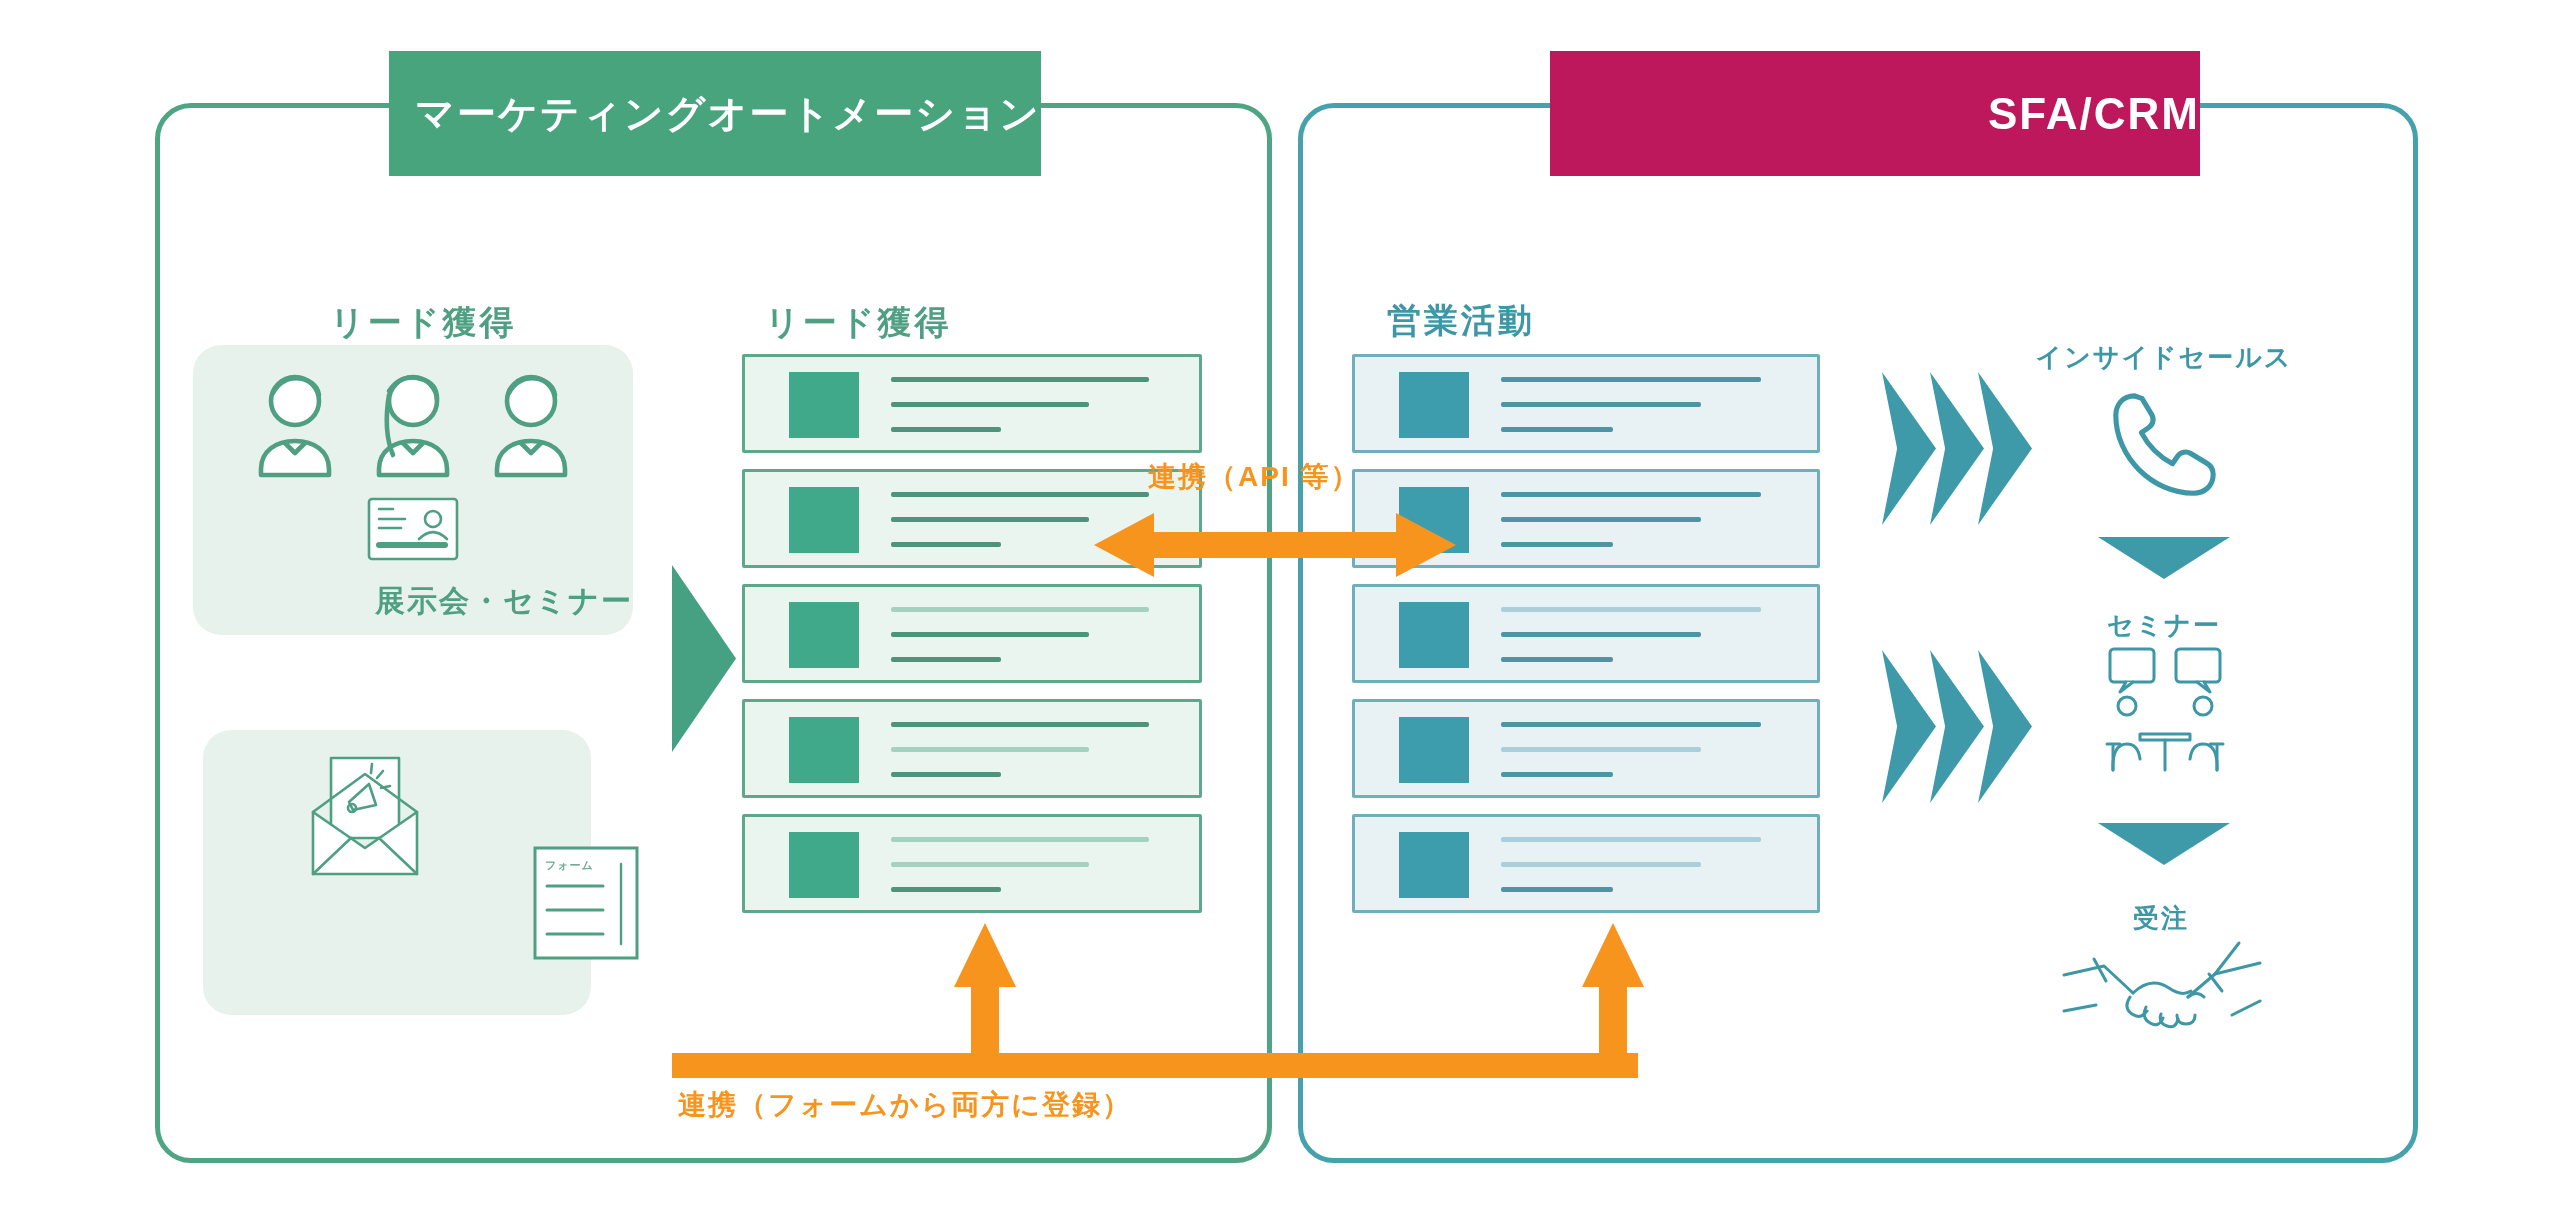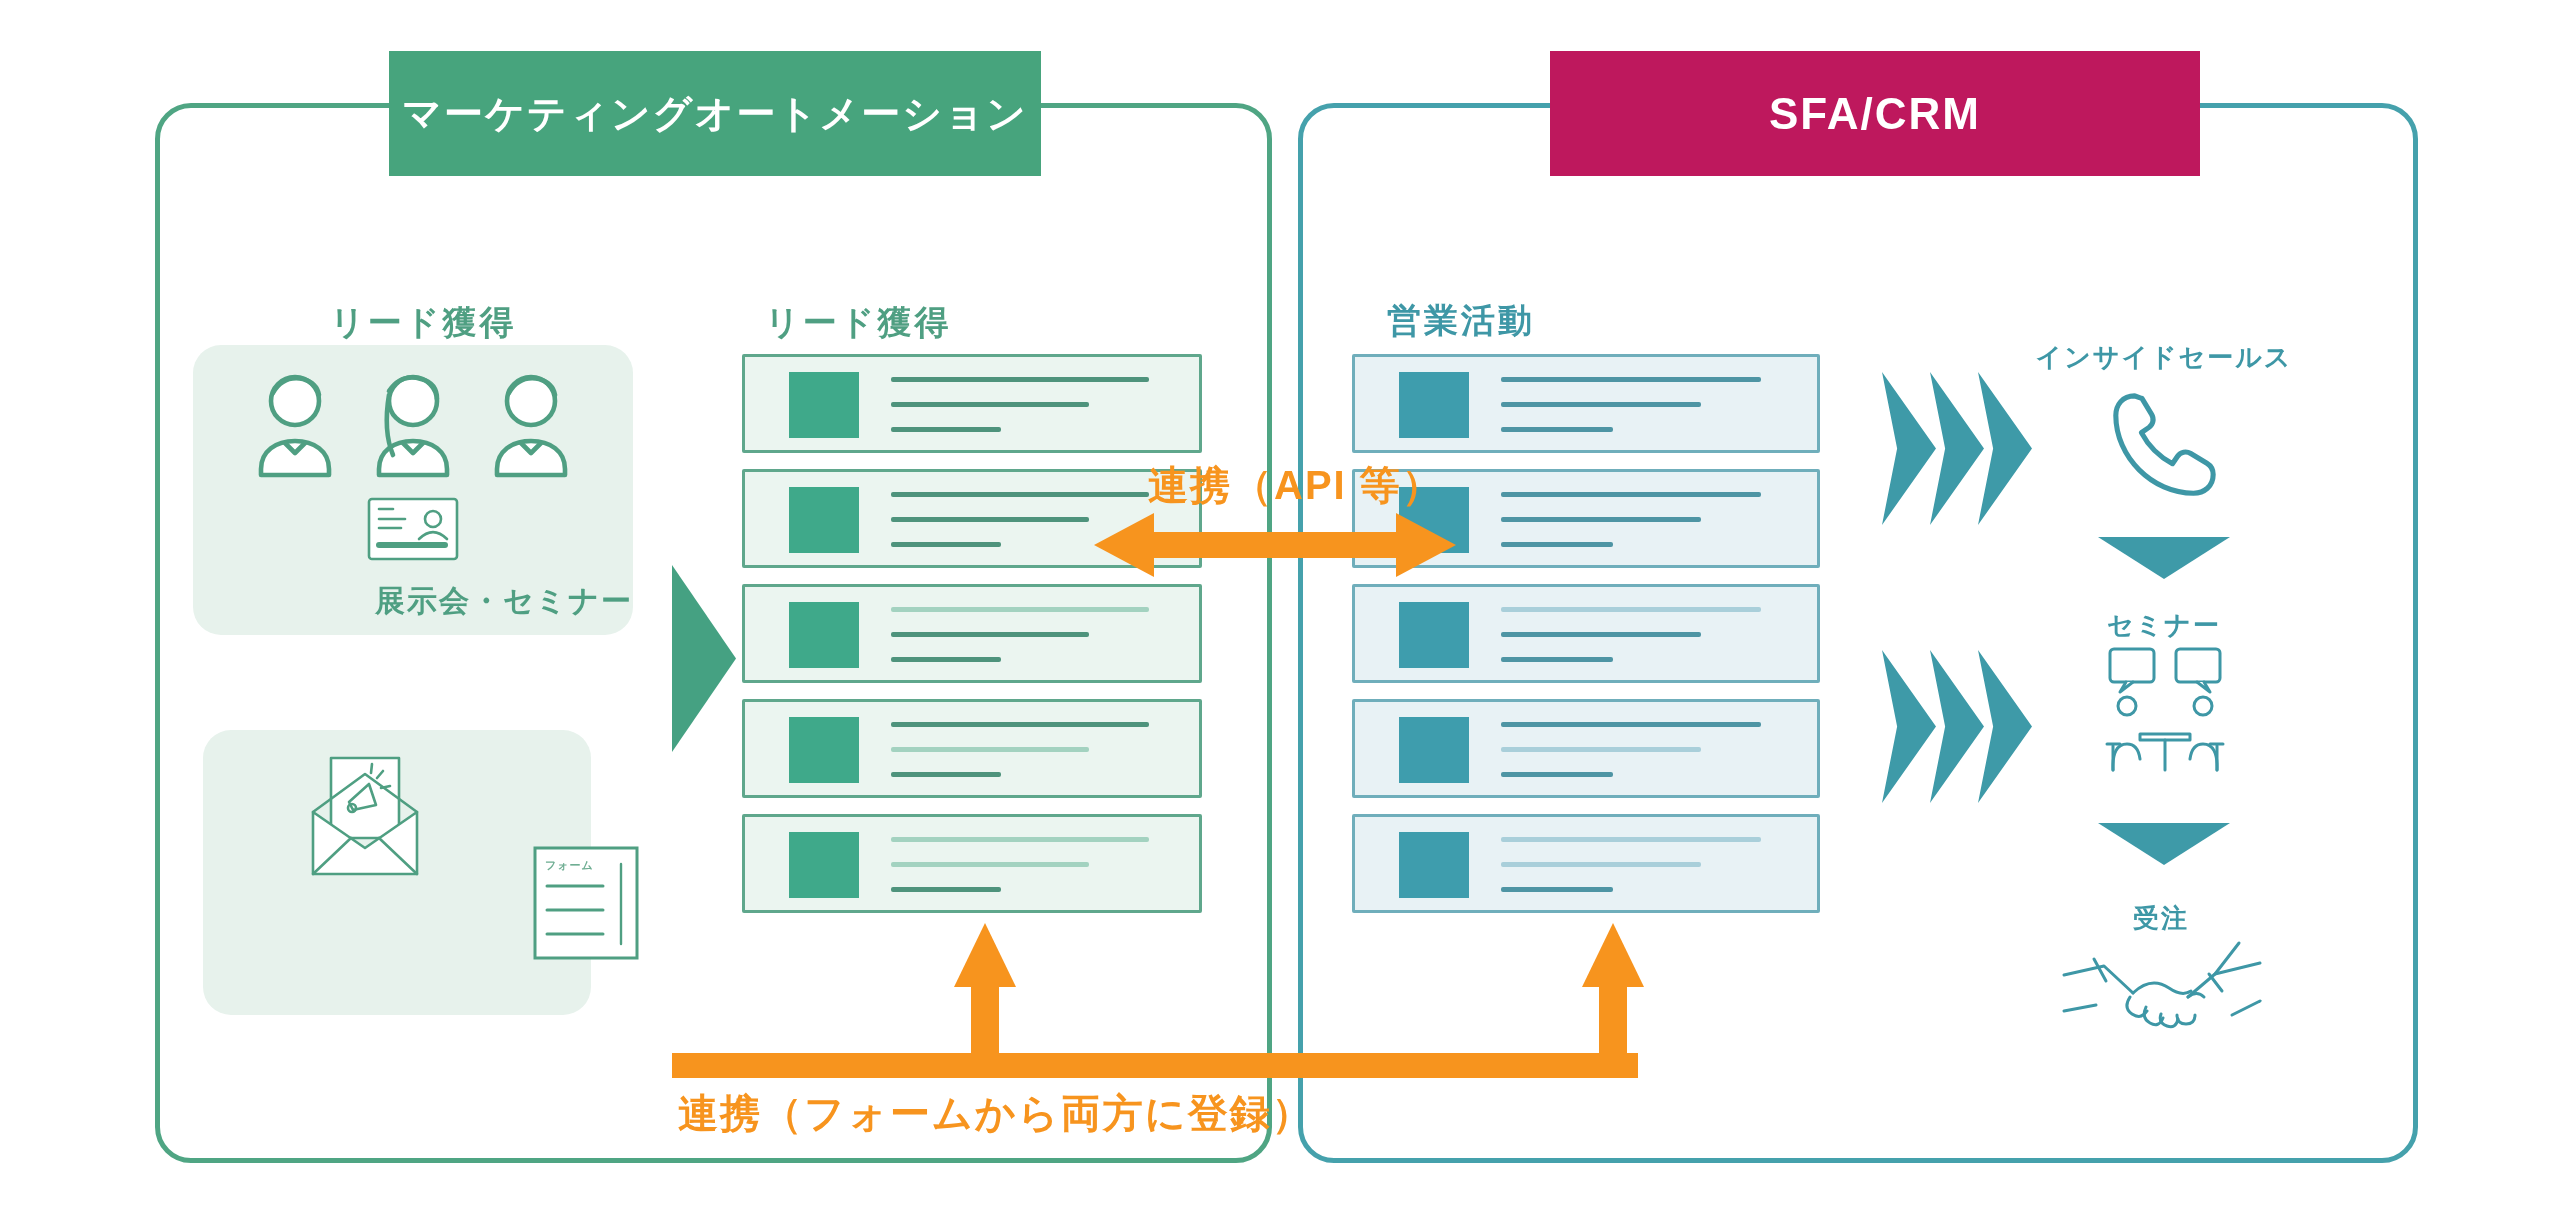--- a/index.html
+++ b/index.html
@@ -4,21 +4,21 @@
 <style>
   html,body{margin:0;padding:0}
   body{
     width:2560px;height:1206px;position:relative;background:#ffffff;
     font-family:"Liberation Sans","DejaVu Sans",sans-serif;font-weight:bold;overflow:hidden;
   }
   .panel{position:absolute;background:#fff;border-radius:36px;box-sizing:border-box}
   #ma-panel{left:155px;top:103px;width:1117px;height:1060px;border:5px solid #4FA583}
   #sfa-panel{left:1298px;top:103px;width:1120px;height:1060px;border:5px solid #45A1AC}
 
-  .header-box{position:absolute;display:flex;align-items:center;justify-content:center;
+  .header-box{position:absolute;display:flex;align-items:center;justify-content:flex-end;
     color:#fff;letter-spacing:2px;z-index:5}
   #ma-header{left:389px;top:51px;width:652px;height:125px;background:#47A47D;font-size:39px}
   #sfa-header{left:1550px;top:51px;width:650px;height:125px;background:#be185d;font-size:44px}
 
   .section-label{position:absolute;font-size:34px;white-space:nowrap;letter-spacing:3px;z-index:4}
   .green-text{color:#4F9F82}
   .teal-text{color:#3E97A6}
   #lead-acq-label{left:330px;top:300px}
   #lead-info-label{left:765px;top:300px}
   #cust-info-label{left:1387px;top:298px}
@@ -67,21 +67,21 @@
   .flow-label{position:absolute;font-size:26px;white-space:nowrap;letter-spacing:2px;z-index:3}
   #inside-sales-label{left:2164px;top:340px;transform:translateX(-50%)}
   #sales-activity-label{left:2164px;top:608px;transform:translateX(-50%)}
   #order-label{left:2161px;top:901px;transform:translateX(-50%)}
   .flow-icon{position:absolute;z-index:3}
   #phone-icon{left:2105px;top:386px}
   #meeting-icon{left:2080px;top:646px}
   #handshake-icon{left:2060px;top:925px}
 
   .orange{position:absolute;background:#F7941E;z-index:6}
-  .orange-label{position:absolute;color:#F7941E;font-size:40px;white-space:nowrap;
+  .orange-label{position:absolute;color:#F7941E;font-size:28px;white-space:nowrap;
     letter-spacing:2px;z-index:6}
   #api-label{left:1148px;top:458px}
   #api-shaft{left:1150px;top:532px;width:250px;height:26px}
   #api-head-left{left:1094px;top:513px;width:60px;height:64px;clip-path:polygon(100% 0,0 50%,100% 100%)}
   #api-head-right{left:1396px;top:513px;width:60px;height:64px;clip-path:polygon(0 0,100% 50%,0 100%)}
   #form-bar{left:672px;top:1053px;width:966px;height:25px}
   #form-shaft-left{left:971px;top:984px;width:28px;height:72px}
   #form-head-left{left:954px;top:923px;width:62px;height:64px;clip-path:polygon(50% 0,100% 100%,0 100%)}
   #form-shaft-right{left:1599px;top:984px;width:28px;height:72px}
   #form-head-right{left:1582px;top:923px;width:62px;height:64px;clip-path:polygon(50% 0,100% 100%,0 100%)}

